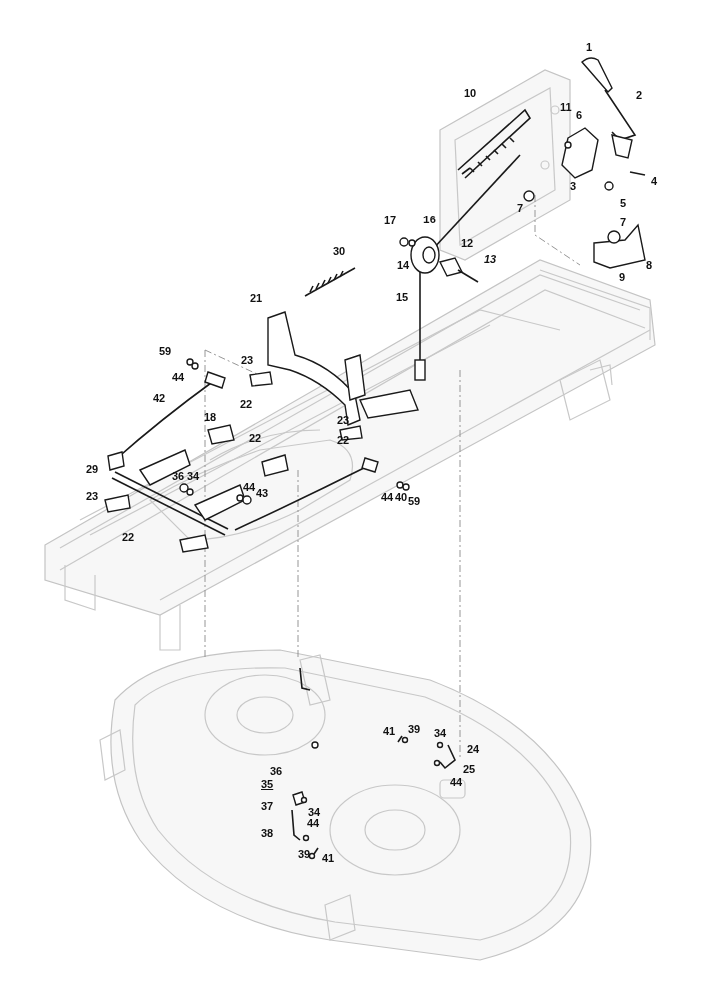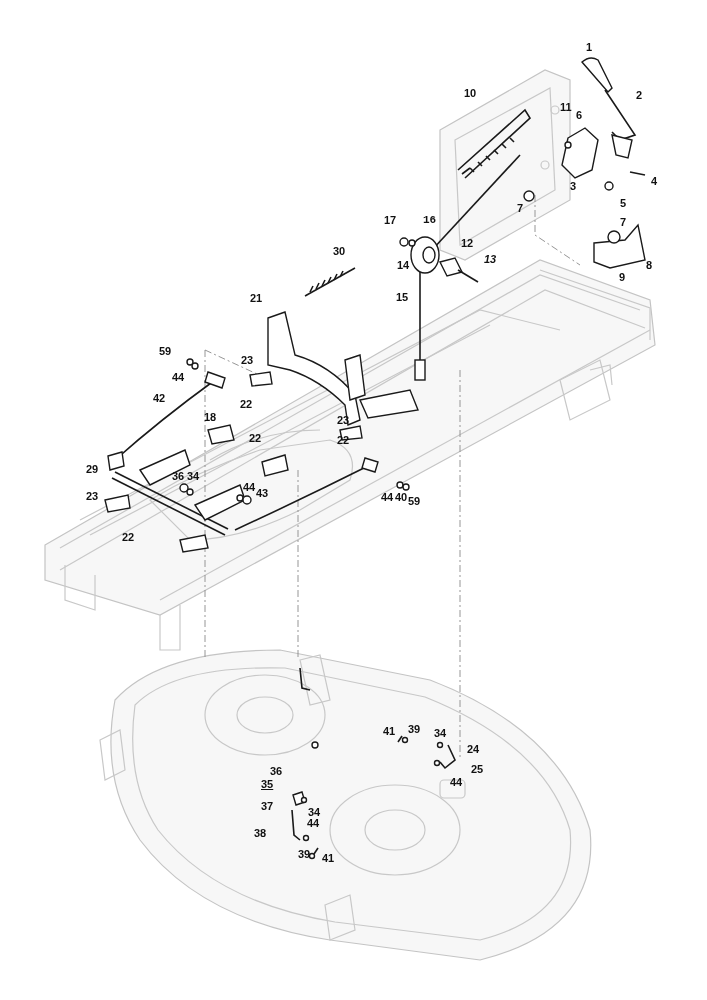--- a/index.html
+++ b/index.html
@@ -165,31 +165,31 @@
     <div class="callout" style="left: 204px; top: 411px;">18</div>
     <div class="callout" style="left: 250px; top: 292px;">21</div>
     <div class="callout" style="left: 240px; top: 398px;">22</div>
     <div class="callout" style="left: 249px; top: 432px;">22</div>
     <div class="callout" style="left: 337px; top: 434px;">22</div>
     <div class="callout" style="left: 122px; top: 531px;">22</div>
     <div class="callout" style="left: 241px; top: 354px;">23</div>
     <div class="callout" style="left: 337px; top: 414px;">23</div>
     <div class="callout" style="left: 86px; top: 490px;">23</div>
     <div class="callout" style="left: 467px; top: 743px;">24</div>
-    <div class="callout" style="left: 463px; top: 763px; margin-left: 8px;">25</div>
+    <div class="callout" style="left: 463px; top: 763px;">25</div>
     <div class="callout" style="left: 86px; top: 463px;">29</div>
     <div class="callout" style="left: 333px; top: 245px; text-align: center;">30</div>
     <div class="callout" style="left: 187px; top: 470px;">34</div>
     <div class="callout" style="left: 434px; top: 727px;">34</div>
     <div class="callout" style="left: 308px; top: 806px;">34</div>
     <div class="callout" style="left: 261px; top: 778px; text-decoration: underline;">35</div>
     <div class="callout" style="left: 172px; top: 470px;">36</div>
     <div class="callout" style="left: 270px; top: 765px;">36</div>
     <div class="callout" style="left: 261px; top: 800px; text-align: right;">37</div>
-    <div class="callout" style="left: 254px; top: 827px;">38</div>
+    <div class="callout" style="left: 261px; top: 827px;">38</div>
     <div class="callout" style="left: 408px; top: 723px;">39</div>
     <div class="callout" style="left: 298px; top: 848px;">39</div>
     <div class="callout" style="left: 367px; top: 491px; margin-left: 28px;">40</div>
     <div class="callout" style="left: 383px; top: 725px;">41</div>
     <div class="callout" style="left: 322px; top: 852px;">41</div>
     <div class="callout" style="left: 153px; top: 392px;">42</div>
     <div class="callout" style="left: 256px; top: 487px;">43</div>
     <div class="callout" style="left: 172px; top: 371px;">44</div>
     <div class="callout" style="left: 243px; top: 481px;">44</div>
     <div class="callout" style="left: 381px; top: 491px;">44</div>

